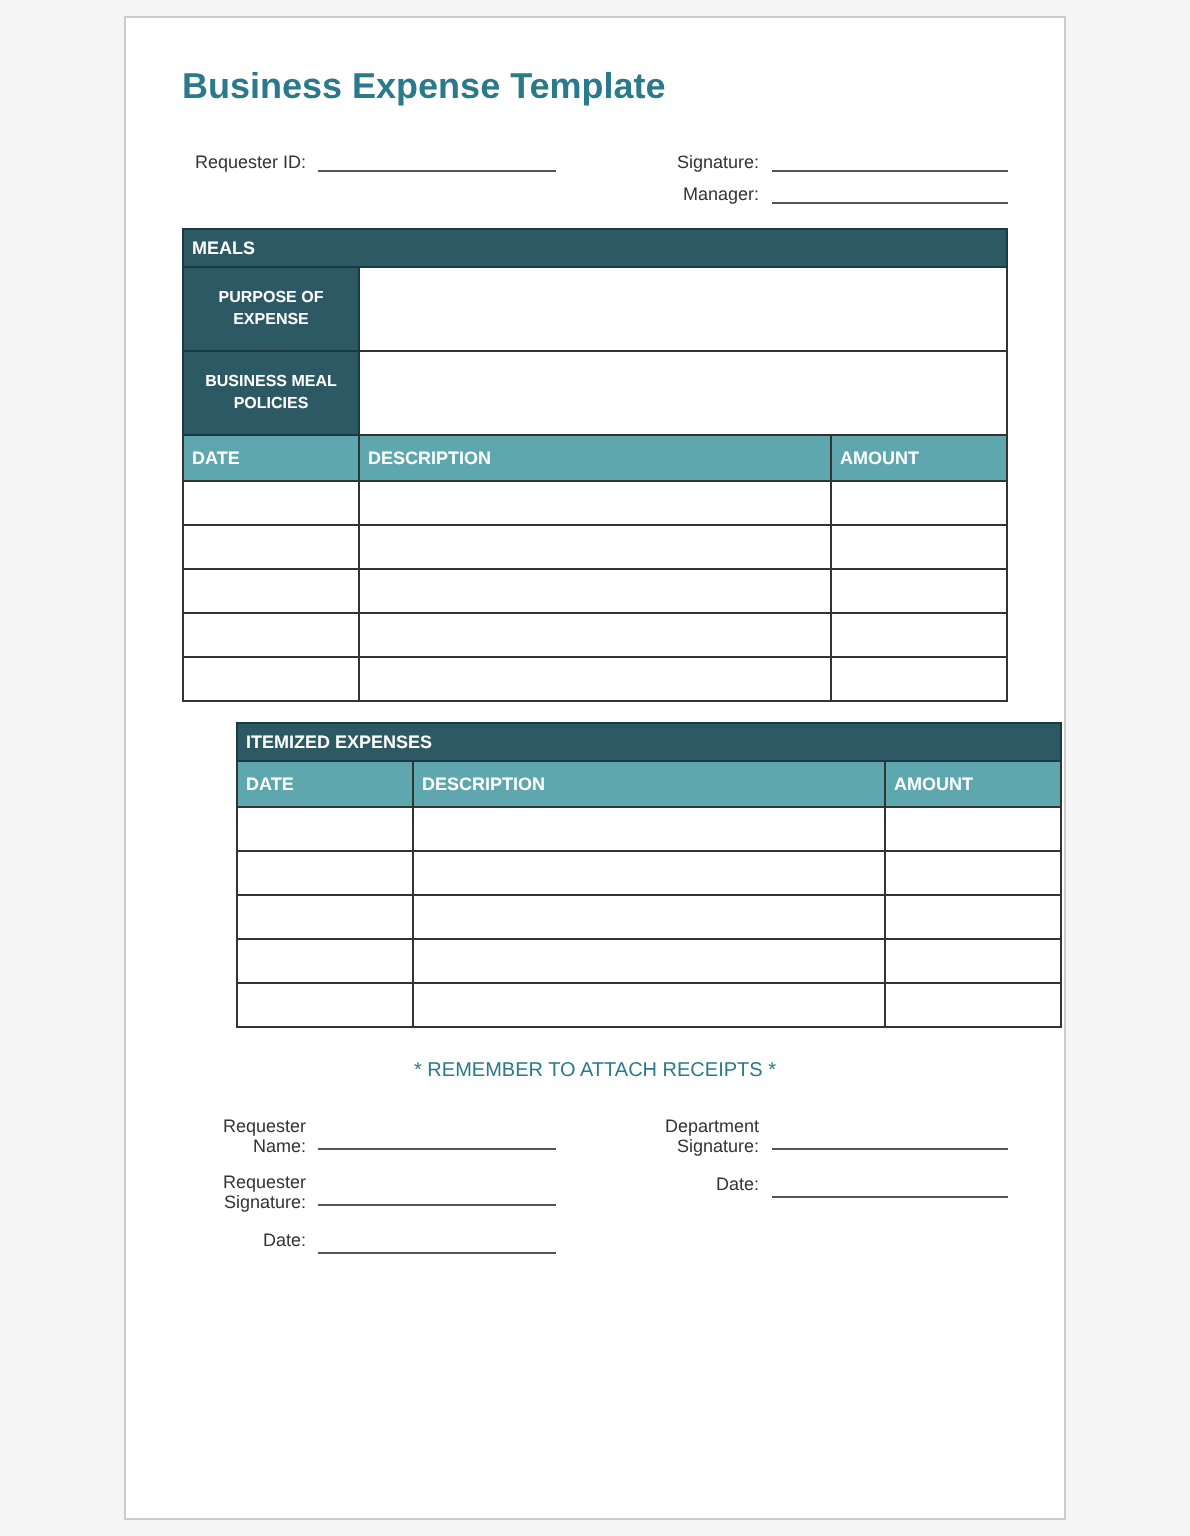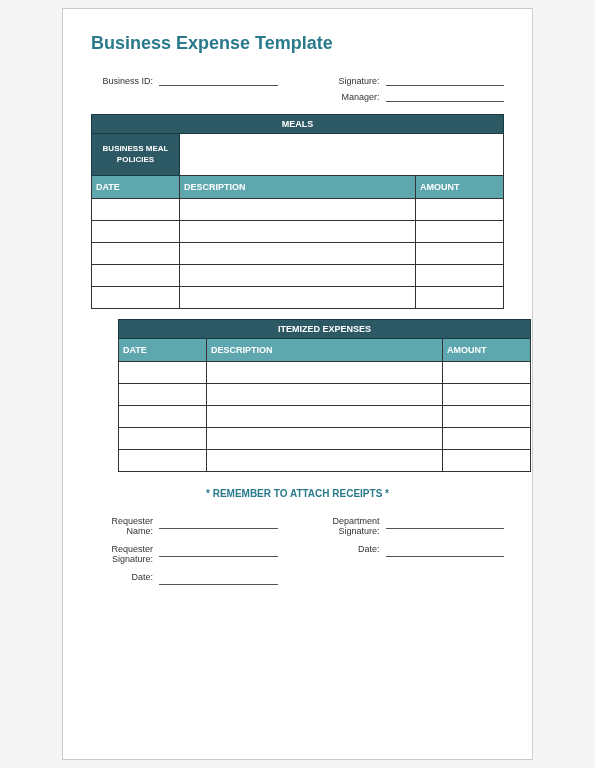--- a/index.html
+++ b/index.html
@@ -38,21 +38,20 @@
   .section-table {
     width: 100%;
     border-collapse: collapse;
     margin-top: 12px;
   }
   .section-header {
     background: #2d5964;
     color: #fff;
     font-weight: bold;
     font-size: 9px;
-    text-align: center;
     padding: 4px;
     border: 1px solid #1a3a42;
   }
   .side-header {
     background: #2d5964;
     color: #fff;
     font-weight: bold;
     font-size: 8px;
     text-align: center;
     padding: 6px 4px;
@@ -76,45 +75,45 @@
   .data-cell {
     border: 1px solid #333;
     height: 22px;
   }
   .col-date { width: 88px; }
   .col-amount { width: 88px; }
   
   .reminder {
     text-align: center;
     color: #2a7a8c;
-    font-weight: bold;
+    font-weight: normal;
     font-size: 10px;
     margin: 16px 0 18px 0;
   }
   
   .sign-section {
     display: flex;
     gap: 40px;
     font-size: 9px;
   }
   .sign-col { flex: 1; display: flex; flex-direction: column; gap: 8px; }
-  .sign-row { display: flex; align-items: flex-start; gap: 6px; }
+  .sign-row { display: flex; align-items: center; gap: 6px; }
   .sign-label { width: 62px; text-align: right; color: #333; line-height: 1.1; }
   .sign-line { flex: 1; border-bottom: 1px solid #555; height: 12px; }
 </style>
 </head>
 <body>
 
 <div class="page">
   <div class="title">Business Expense Template</div>
 
   <div class="header-fields">
     <div class="header-col">
       <div class="field-row">
-        <div class="field-label">Business ID:</div>
+        <div class="field-label">Requester ID:</div>
         <div class="field-line"></div>
       </div>
     </div>
     <div class="header-col">
       <div class="field-row">
         <div class="field-label">Signature:</div>
         <div class="field-line"></div>
       </div>
       <div class="field-row">
         <div class="field-label">Manager:</div>
@@ -122,20 +121,24 @@
       </div>
     </div>
   </div>
 
   <table class="section-table">
     <tbody>
         <tr>
           <td class="section-header" colspan="3">MEALS</td>
         </tr>
     <tr>
+      <td class="side-header">PURPOSE OF EXPENSE</td>
+      <td class="blank-big" colspan="2"></td>
+    </tr>
+    <tr>
       <td class="side-header">BUSINESS MEAL POLICIES</td>
       <td class="blank-big" colspan="2"></td>
     </tr>
     <tr>
       <td class="col-header col-date">DATE</td>
       <td class="col-header">DESCRIPTION</td>
       <td class="col-header col-amount">AMOUNT</td>
     </tr>
     <tr>
           <td class="data-cell col-date"></td>

